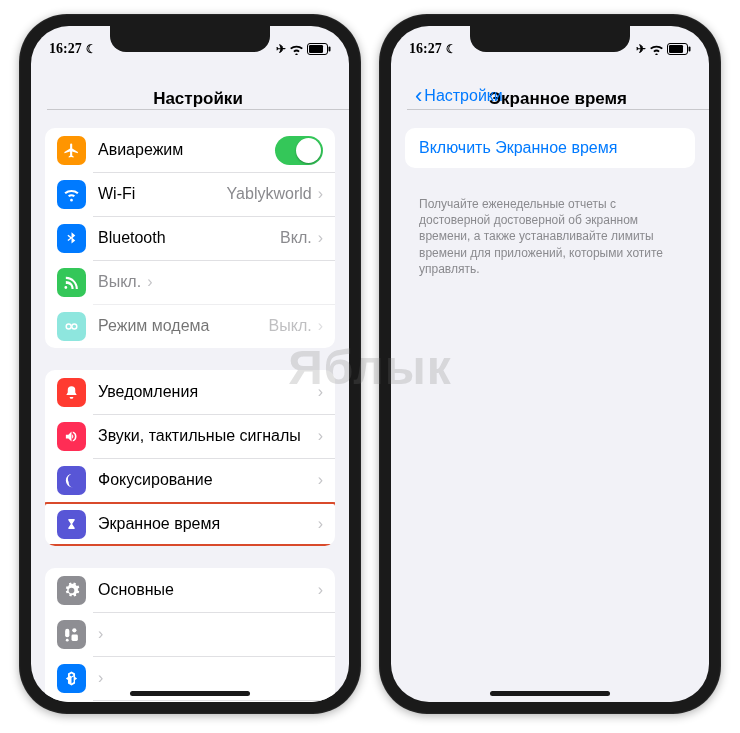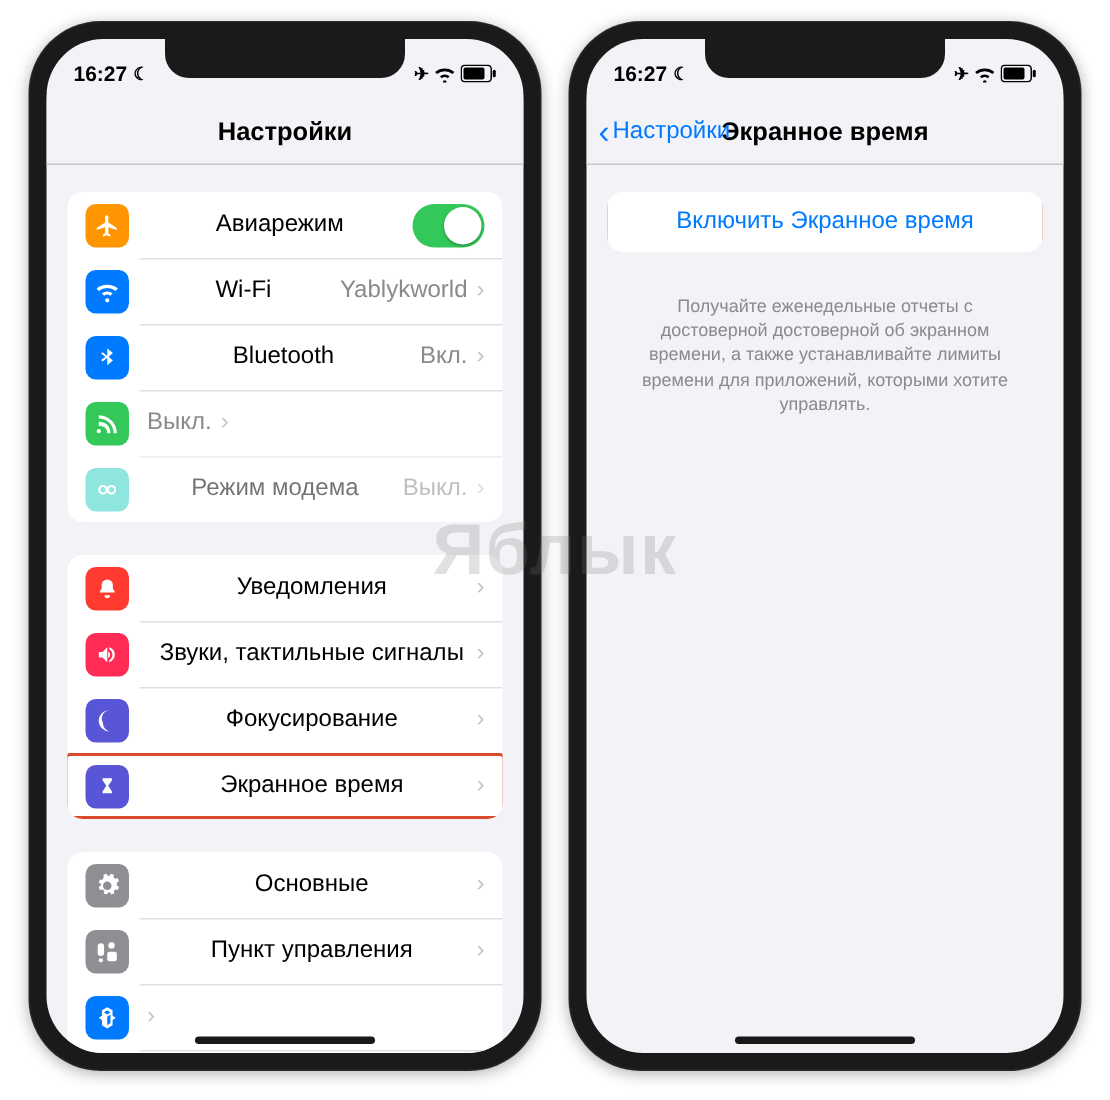--- a/index.html
+++ b/index.html
@@ -48,48 +48,49 @@
   }
   .status-bar {
     height: 40px;
     display: flex;
     align-items: center;
     justify-content: space-between;
     padding: 6px 18px 0;
     font-size: 14px;
     font-weight: 600;
     color: #000;
+    font-family: Liberation Serif, serif;
   }
   .status-left { display:flex; align-items:center; gap:4px; }
   .status-right { display:flex; align-items:center; gap:3px; font-size:12px; }
   .moon { font-size: 12px; }
   .nav-bar {
     height: 44px;
     display: flex;
-    align-items: center;
+    align-items: flex-end;
     justify-content: center;
     position: relative;
     border-bottom: 0.5px solid #c8c8cc;
     background: #f2f2f7;
+    margin-left: 16px;
   }
   .nav-title { font-size: 17px; font-weight: 600; }
   .nav-back {
     position: absolute;
     left: 8px;
     display: flex;
     align-items: center;
     color: #007aff;
     font-size: 16px;
   }
   .nav-back .chev { font-size: 22px; margin-right: 2px; font-weight: 400; }
   .content {
     height: calc(100% - 84px);
     overflow: hidden;
     padding-top: 18px;
-    text-align: center;
   }
   .group {
     background: #fff;
     margin: 0 14px 22px;
     border-radius: 10px;
     overflow: hidden;
   }
   .row {
     display: flex;
     align-items: center;
@@ -301,21 +302,20 @@
             </div>
             <div class="row">
               <div class="icon-box c-gray">
                 <svg width="17" height="17" viewBox="0 0 24 24" fill="#fff">
                   <rect x="3" y="4" width="6" height="12" rx="3"></rect>
                   <circle cx="6" cy="20" r="2"></circle>
                   <circle cx="16" cy="6" r="3"></circle>
                   <rect x="12" y="12" width="9" height="9" rx="2"></rect>
                 </svg>
               </div>
-              <div class="row-label">Пункт управления</div>
               <div class="chevron">›</div>
             </div>
             <div class="row">
               <div class="icon-box c-blue">
                 <svg width="17" height="17" viewBox="0 0 24 24" fill="#fff">
                   <path d="M12 2l5 3v5l3 2-3 2v5l-5 3-5-3v-5l-3-2 3-2V5zM9 7l3 2 3-2-3-2zm3 12l3-2V9l-3 2z"></path>
                 </svg>
               </div>
               <div class="chevron">›</div>
             </div>

